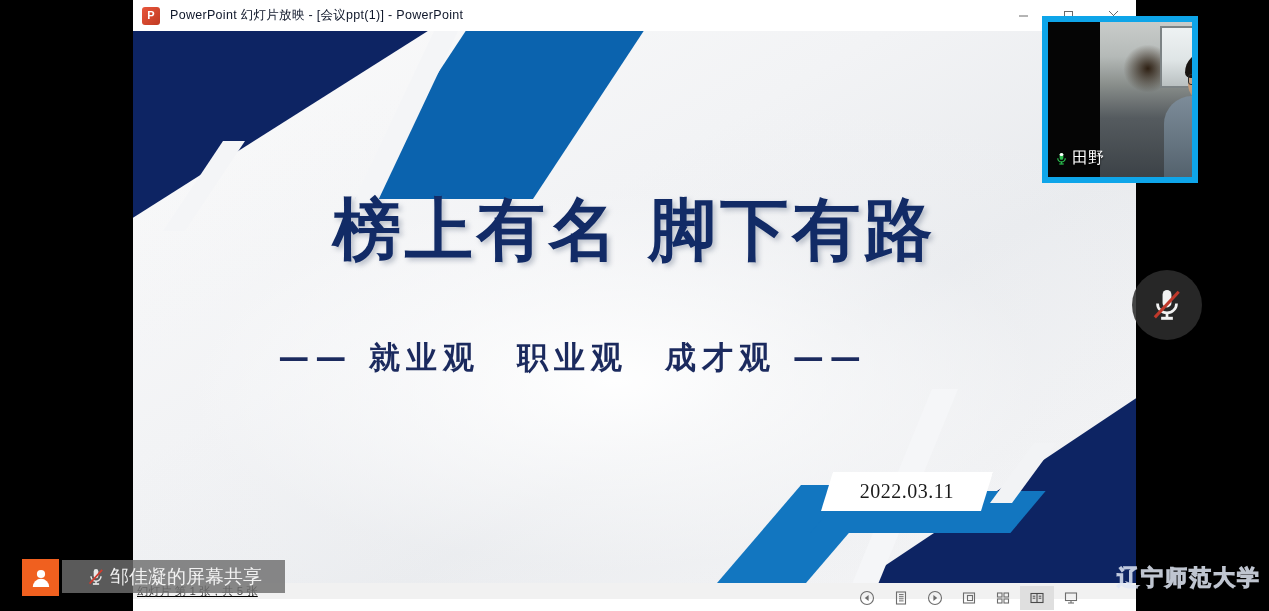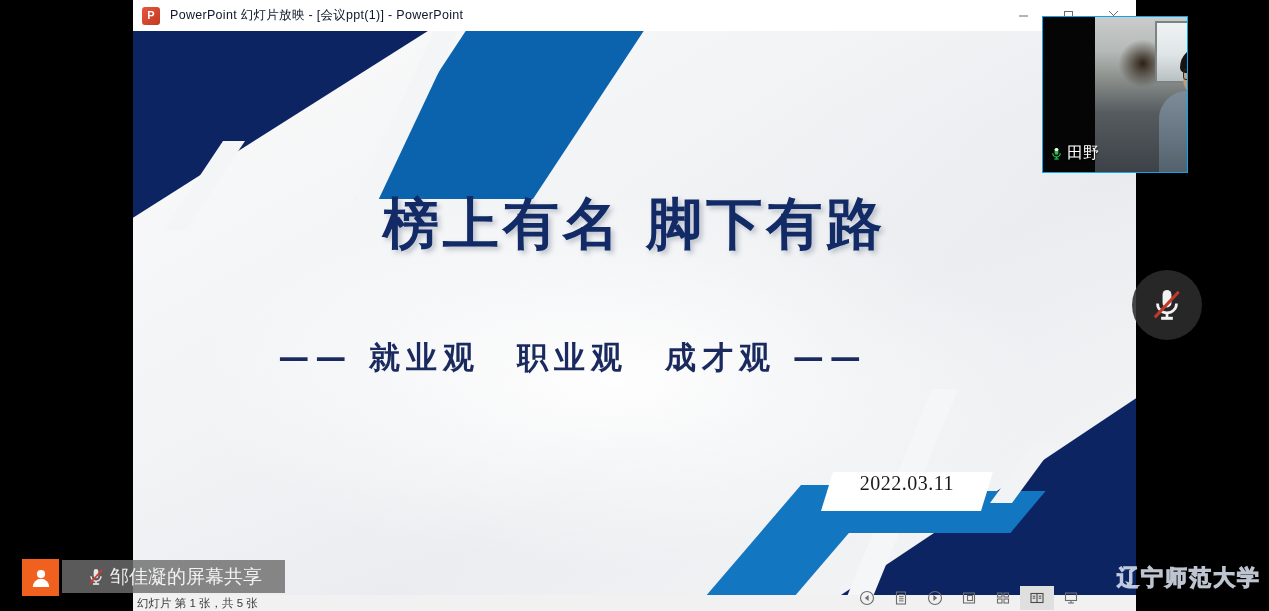--- a/index.html
+++ b/index.html
@@ -49,51 +49,51 @@
     clip-path:polygon(96px 0, 185px 0, 89px 112px, 0 112px);}
   .br-white-stripe{right:26px;bottom:92px;width:120px;height:60px;background:#f2f3f5;
     clip-path:polygon(44px 0, 66px 0, 22px 60px, 0 60px);}
   .br-white-gap{right:170px;bottom:-4px;width:120px;height:210px;background:#f5f6f8;
     clip-path:polygon(86px 0, 112px 0, 26px 210px, 0 210px);}
 
   
   .date-ribbon{left:688px;top:441px;width:172px;height:39px;background:#fff;
     box-shadow:0 1px 4px rgba(0,0,0,.16);
     clip-path:polygon(12px 0, 172px 0, 160px 39px, 0 39px);
-    display:flex;align-items:flex-start;justify-content:center;}
+    display:flex;align-items:center;justify-content:center;}
   .date-text{font-family:"Liberation Serif","DejaVu Serif",serif;
     font-size:20px;color:#1a1a1a;letter-spacing:.5px;}
 
   
   .slide-main-title{position:absolute;left:0;top:165px;width:1003px;text-align:center;
     font-family:"DejaVu Sans","Liberation Sans",sans-serif;
-    font-size:56px;font-weight:bold;color:#122b66;letter-spacing:4px;line-height:1;
+    font-size:68px;font-weight:bold;color:#122b66;letter-spacing:4px;line-height:1;
     text-shadow:3px 3px 5px rgba(120,130,150,.45);}
   .slide-subtitle{position:absolute;left:0;top:306px;width:879px;text-align:center;
     font-family:"DejaVu Serif","Liberation Serif",serif;
     font-size:31px;font-weight:bold;color:#1b2a5e;letter-spacing:6px;}
   .slide-caption{position:absolute;left:0;top:395px;width:1003px;text-align:center;
     font-family:"DejaVu Serif","Liberation Serif",serif;
     font-size:25px;font-weight:bold;color:#1b2a5e;letter-spacing:1.5px;}
 
   
-  .ppt-statusbar{position:absolute;left:0;bottom:0;width:1003px;height:16px;background:#f1f1f1;
-    display:flex;align-items:center;}
+  .ppt-statusbar{position:absolute;left:0;bottom:12px;width:1003px;height:16px;background:#f1f1f1;
+    display:flex;align-items:center;text-decoration:underline;}
   .status-text{font-size:11.5px;color:#3a3a3a;margin-left:4px;white-space:nowrap;}
 
   
   .show-toolbar{position:absolute;left:850px;top:585px;height:26px;display:flex;align-items:center;}
   .tool-btn{width:34px;height:24px;display:flex;align-items:center;justify-content:center;
     color:#6d6d6d;}
   .tool-btn.active{background:#dfdfdf;}
   .tool-btn svg{display:block;}
 
   
   .video-tile{position:absolute;left:1042px;top:16px;width:144px;height:155px;background:#000;
-    overflow:hidden;border:1px solid #0ea5e9;}
+    overflow:hidden;border:6px solid #0ea5e9;}
   .video-left-black{position:absolute;left:0;top:0;width:52px;height:100%;background:#050505;}
   .video-photo{position:absolute;left:52px;top:0;width:92px;height:155px;
     background:
       radial-gradient(ellipse 38% 22% at 52% 30%, #2e2013 0%, rgba(46,32,19,0) 70%),
       linear-gradient(180deg,#c9ccca 0%,#b5bab8 22%,#8a8f8c 40%,#555b5f 62%,#3c4247 100%);}
   .photo-window{position:absolute;left:60px;top:4px;width:30px;height:58px;
     background:linear-gradient(180deg,#eef2f3 0%,#dfe5e6 55%,#b9c0c1 100%);
     border:2px solid #7c8385;}
   .photo-head{position:absolute;left:88px;top:36px;width:38px;height:44px;border-radius:48% 48% 42% 42%;
     background:linear-gradient(180deg,#d6b193 0%,#c49b79 70%,#b08a6b 100%);}

